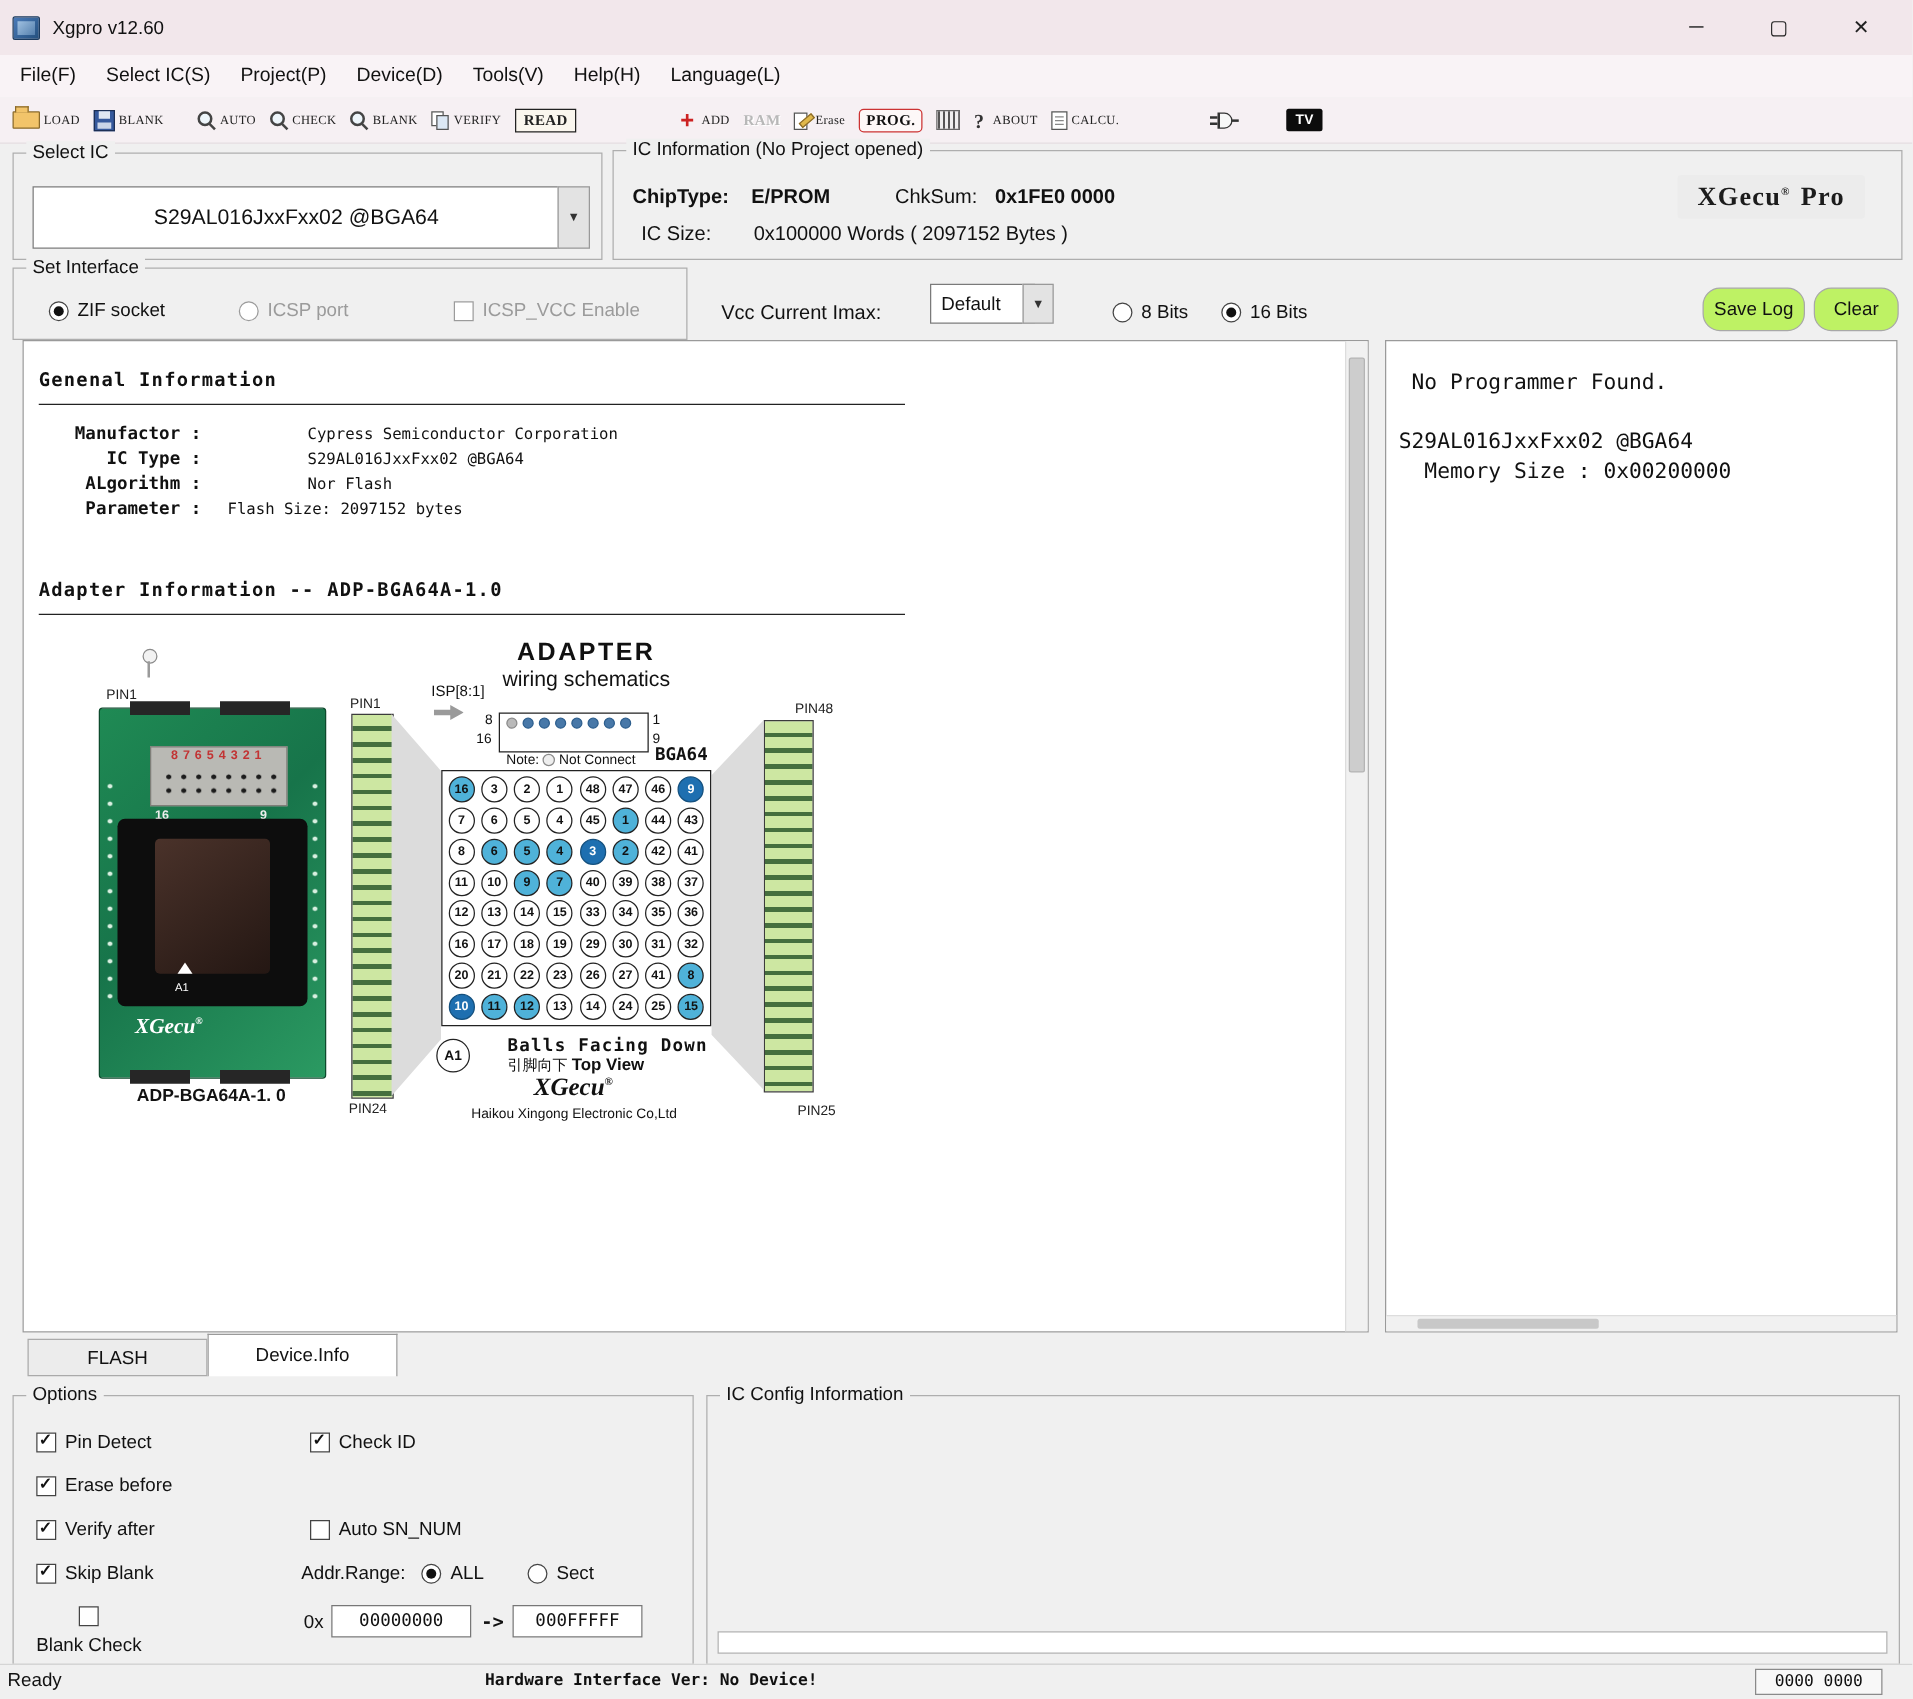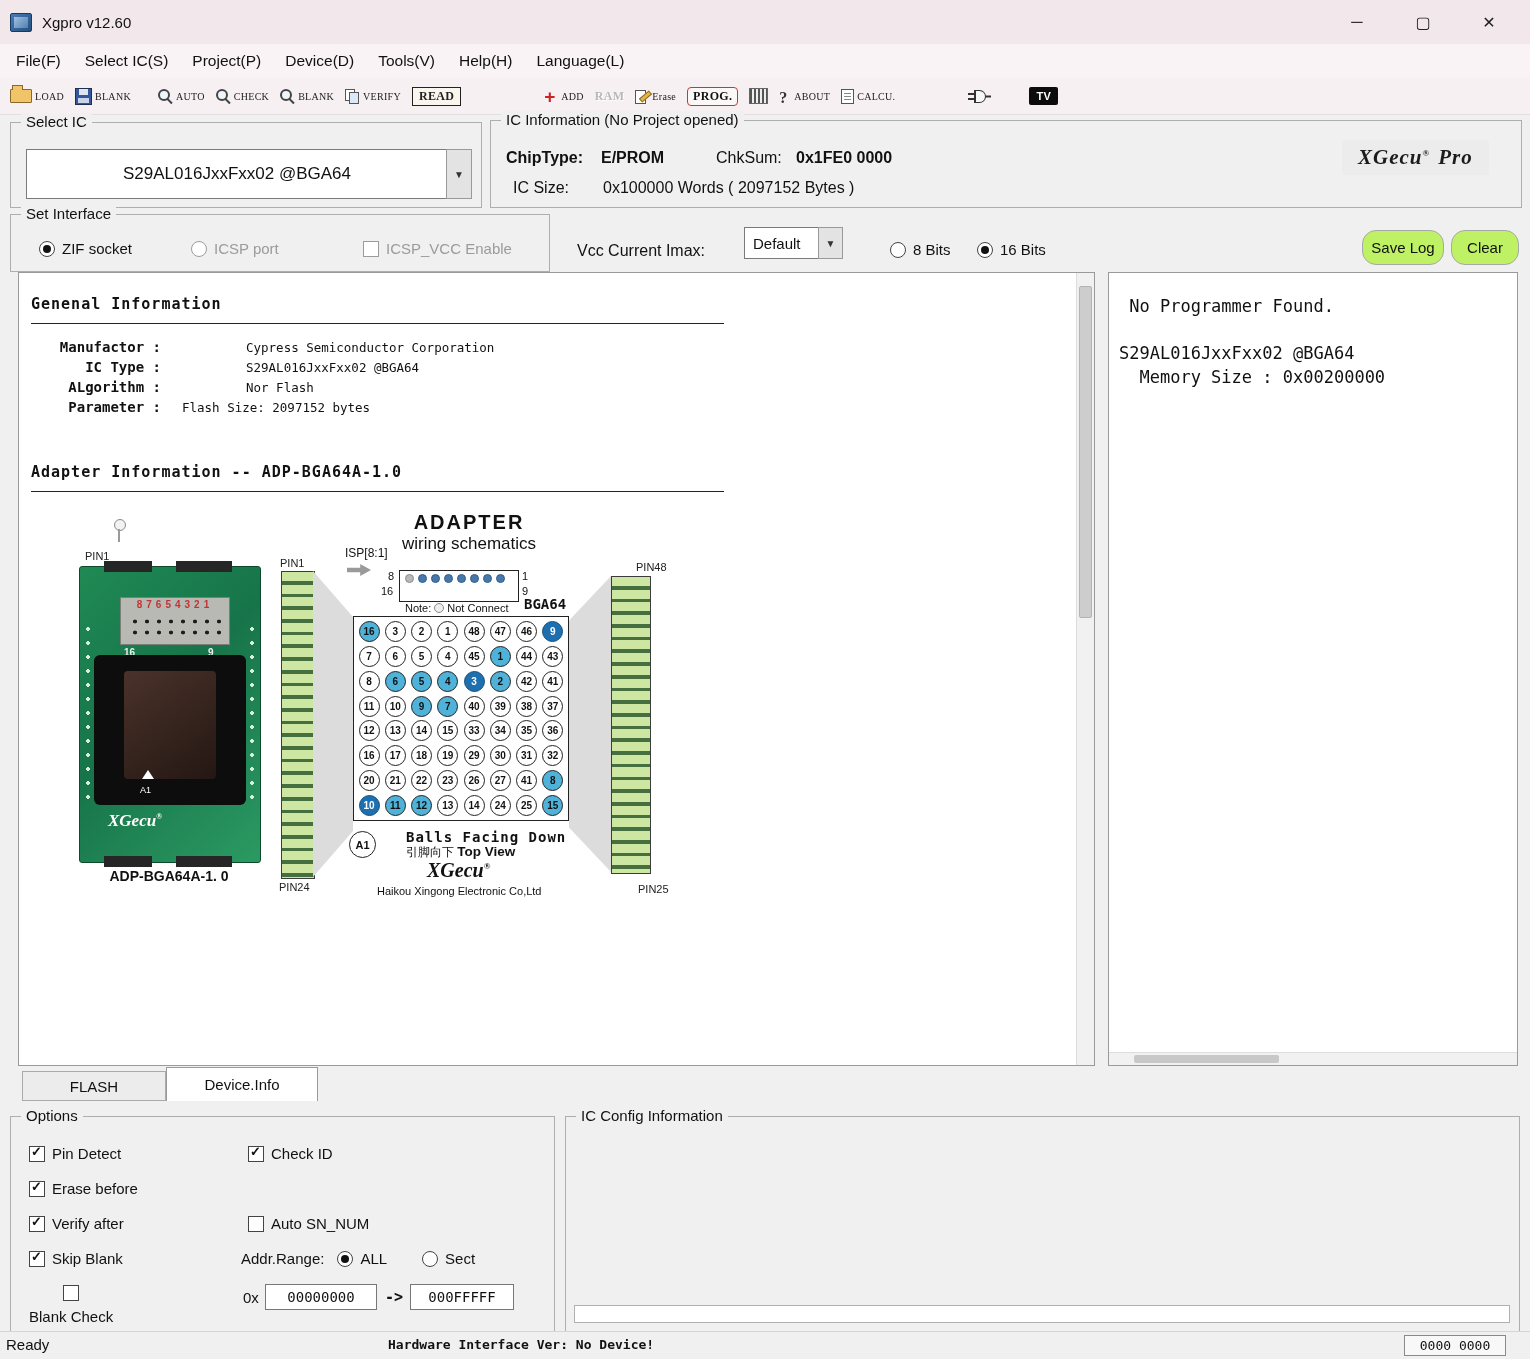--- a/index.html
+++ b/index.html
@@ -73,21 +73,21 @@
   .ctl-row{position:absolute;display:flex;align-items:center;gap:7px;font-size:15px;white-space:nowrap;}
   .radio{width:14px;height:14px;border:1px solid #444;border-radius:50%;background:#fff;position:relative;flex:0 0 auto;}
   .radio.on::after{content:"";position:absolute;inset:3px;background:#111;border-radius:50%;}
   .radio.disabled{border-color:#9b9b9b;}
   .cb{width:14px;height:14px;border:1px solid #444;background:#fff;position:relative;flex:0 0 auto;}
   .cb.on::after{content:"✓";position:absolute;top:-3px;left:1px;font-size:13px;font-weight:bold;color:#111;}
   .cb.disabled{border-color:#9b9b9b;}
   .lbl-dis{color:#9b9b9b;}
 
   
-  .brand-logo{position:absolute;left:1342px;top:140px;background:#ececec;border-radius:3px;padding:5px 16px;font-family:"Liberation Serif",serif;font-weight:bold;font-style:italic;font-size:21px;letter-spacing:1px;color:#1c1c1c;text-align:right;}
+  .brand-logo{position:absolute;left:1342px;top:140px;background:#ececec;border-radius:3px;padding:5px 16px;font-family:"Liberation Serif",serif;font-weight:bold;font-size:21px;letter-spacing:1px;color:#1c1c1c;text-align:right;}
   .brand-logo sup{font-size:9px;}
 
   
   #main-panel{position:absolute;left:18px;top:272px;width:1077px;height:794px;background:#fff;border:1px solid #9a9a9a;box-sizing:border-box;}
   .mp-h{position:absolute;left:12px;font-family:"DejaVu Sans Mono",monospace;font-weight:bold;font-size:15px;letter-spacing:1px;}
   .mp-hr{position:absolute;left:12px;width:693px;border-top:1px solid #222;height:0;}
   .fields{position:absolute;left:12px;top:66px;}
   .f-row{display:flex;height:20px;align-items:baseline;}
   .f-label{width:130px;text-align:right;font-family:"DejaVu Sans Mono",monospace;font-weight:bold;font-size:14px;white-space:pre;}
   .f-value{font-family:"DejaVu Sans Mono",monospace;font-size:12.5px;margin-left:85px;white-space:pre;}

